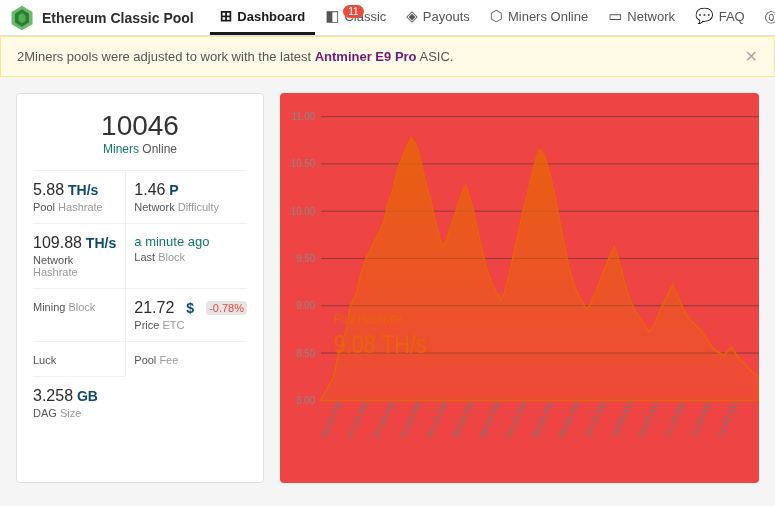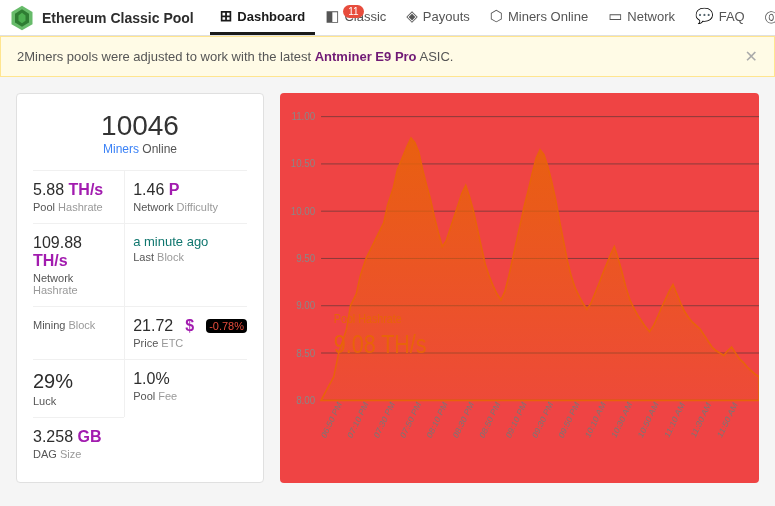--- a/index.html
+++ b/index.html
@@ -24,32 +24,32 @@
     .banner-close { background: none; border: none; cursor: pointer; color: #aaa; font-size: 16px; }
 
     
     .main { display: flex; gap: 0; padding: 16px; height: calc(506px - 44px - 40px); }
 
     
     .stats-panel { background: #fff; border: 1px solid #e0e0e0; border-radius: 4px; padding: 16px; width: 248px; min-width: 248px; }
     .miners-count { text-align: center; margin-bottom: 14px; }
     .miners-number { font-size: 28px; font-weight: 300; color: #333; }
     .miners-label { font-size: 12px; color: #888; }
-    .miners-label span { color: #3b82f6; }
+    .miners-label span { color: #0f766e; }
     .miners-label .online { color: #555; }
     .stats-grid { display: grid; grid-template-columns: 1fr 1fr; gap: 0; }
     .stat-cell { padding: 10px 0; border-top: 1px solid #f0f0f0; }
     .stat-cell:nth-child(odd) { padding-right: 8px; }
     .stat-cell:nth-child(even) { padding-left: 8px; border-left: 1px solid #f0f0f0; }
     .stat-value { font-size: 16px; font-weight: 400; color: #2d2d2d; }
-    .stat-value .unit { color: #a21caf; font-size: 16px; font-weight: 600; }
+    .stat-value .unit { color: #0c4a6e; font-size: 14px; font-weight: 600; }
     .stat-label { font-size: 11px; color: #999; margin-top: 2px; }
     .stat-label span { color: #555; }
     .stat-value-change { display: flex; align-items: center; gap: 12px; }
-    .change-neg { color: #e74c3c; font-size: 11px; background: #000000; padding: 1px 3px; border-radius: 4px; }
+    .change-neg { color: #e74c3c; font-size: 11px; background: #e5e5e5; padding: 1px 3px; border-radius: 4px; }
     .luck-value { font-size: 20px; font-weight: 500; }
 
     
     .chart-panel { flex: 1; background: #ef4444; border-radius: 4px; margin-left: 16px; position: relative; overflow: hidden; }
     .chart-svg { width: 100%; height: 100%; }
   </style>
 </head>
 <body>
 
 <nav class="navbar">
@@ -150,30 +150,24 @@
       <div class="stat-cell">
         <div class="stat-value stat-value-change">
           <span>21.72</span>
             <span class="unit"> $</span>
           <span class="change-neg">-0.78%</span>
         </div>
         <div class="stat-label"><span>Price</span> ETC</div>
       </div>
 
       <div class="stat-cell">
-        <div class="stat-value luck-value">
-          <span>29%</span>
-        </div>
         <div class="stat-label"><span>Luck</span></div>
       </div>
 
       <div class="stat-cell">
-        <div class="stat-value" style="font-size:16px;">
-          <span>1.0%</span>
-        </div>
         <div class="stat-label"><span>Pool</span> Fee</div>
       </div>
 
 
       <div class="stat-cell">
         <div class="stat-value">
           <span>3.258</span><span class="unit"> GB</span>
         </div>
         <div class="stat-label"><span>DAG</span> Size</div>
       </div>

